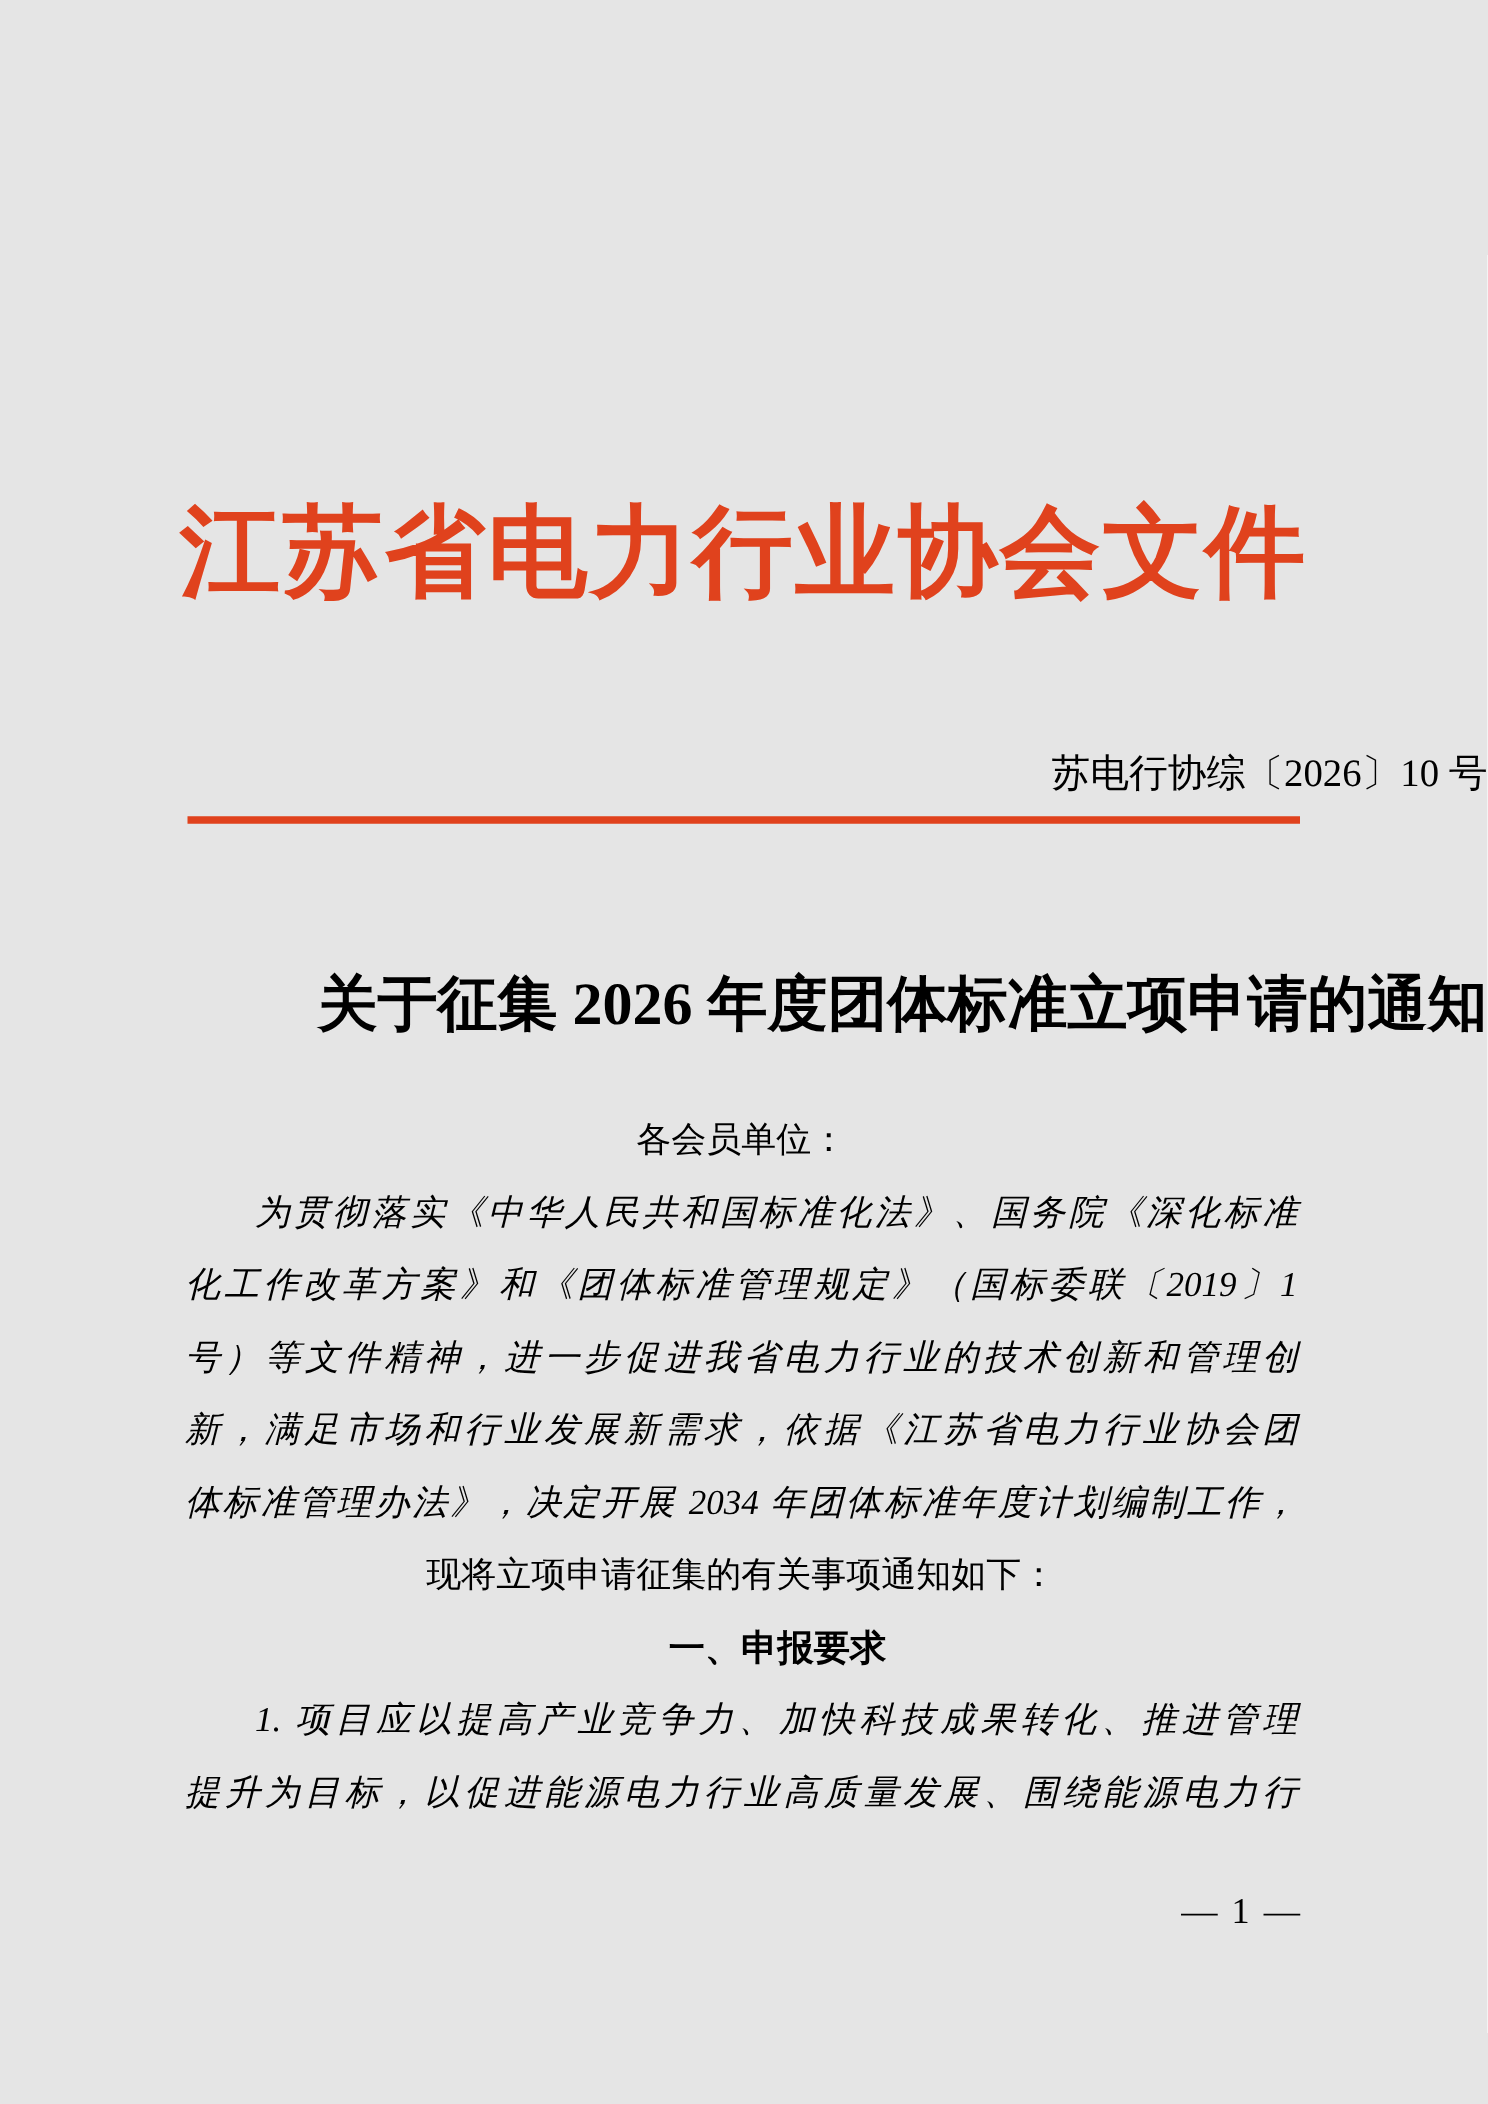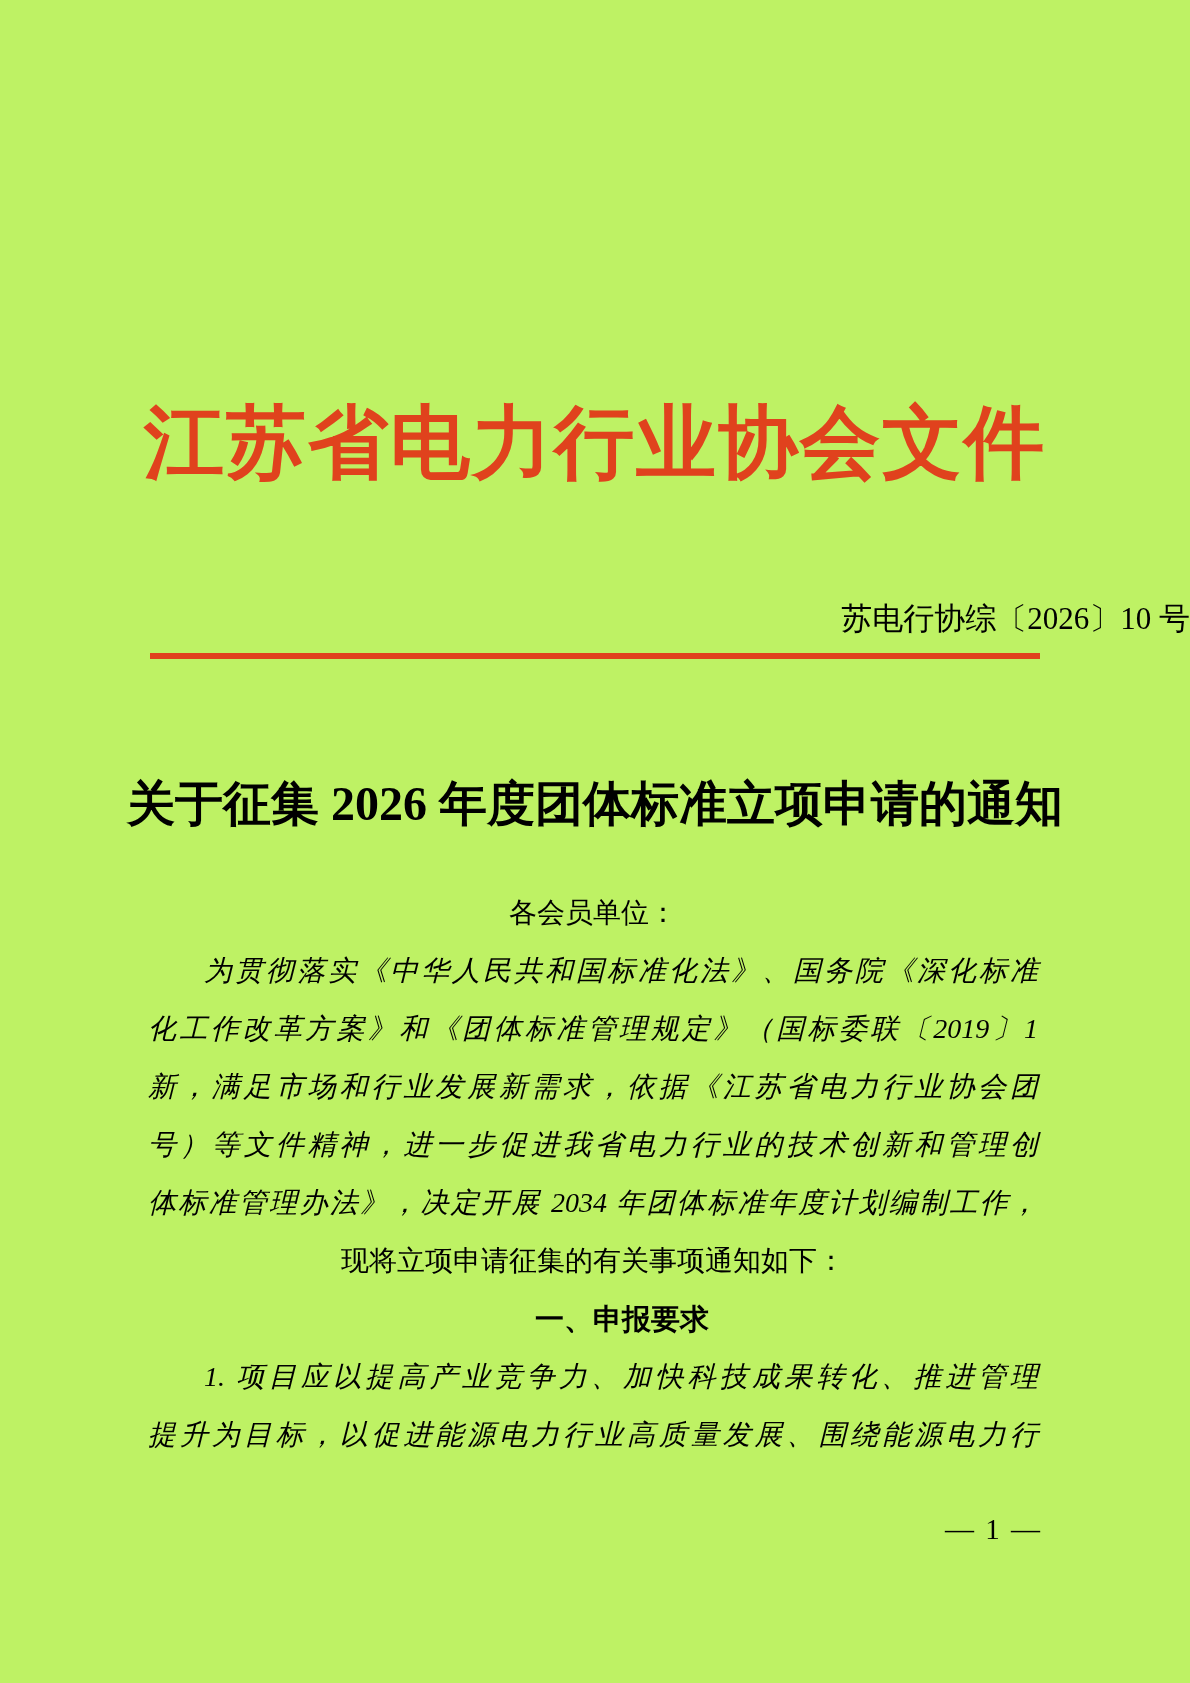--- a/index.html
+++ b/index.html
@@ -8,21 +8,21 @@
   body {
     width: 1190px;
     height: 1683px;
     position: relative;
     font-family: "Liberation Serif", "DejaVu Serif", serif;
     color: #000000;
   }
   .page {
     position: absolute;
     inset: 0;
-    background: #bef264;
+    background: #e5e5e5;
   }
   .letterhead-title {
     position: absolute;
     top: 399px;
     left: 0;
     width: 100%;
     text-align: center;
     font-size: 80px;
     font-weight: bold;
     letter-spacing: 2px;
@@ -46,21 +46,21 @@
     left: 150px;
     width: 890px;
     height: 6px;
     background: var(--accent);
   }
   .notice-title {
     position: absolute;
     top: 776px;
     left: 0;
     width: 100%;
-    text-align: center;
+    text-align: right;
     font-size: 48px;
     font-weight: bold;
     white-space: nowrap;
     line-height: 1.15;
   }
   .body-block {
     position: absolute;
     top: 884px;
     left: 148px;
     width: 890px;
@@ -102,22 +102,22 @@
   <div class="doc-number">苏电行协综〔2026〕10 号</div>
 
   <div class="red-rule"></div>
 
   <div class="notice-title">关于征集 2026 年度团体标准立项申请的通知</div>
 
   <div class="body-block">
     <div class="line">各会员单位：</div>
     <div class="line indent fill">为贯彻落实《中华人民共和国标准化法》、国务院《深化标准</div>
     <div class="line fill">化工作改革方案》和《团体标准管理规定》（国标委联〔2019〕1</div>
+    <div class="line fill">号）等文件精神，进一步促进我省电力行业的技术创新和管理创</div>
     <div class="line fill">新，满足市场和行业发展新需求，依据《江苏省电力行业协会团</div>
-    <div class="line fill">号）等文件精神，进一步促进我省电力行业的技术创新和管理创</div>
     <div class="line fill">体标准管理办法》，决定开展 2034 年团体标准年度计划编制工作，</div>
     <div class="line">现将立项申请征集的有关事项通知如下：</div>
     <div class="line indent heading-font">一、申报要求</div>
     <div class="line indent fill">1. 项目应以提高产业竞争力、加快科技成果转化、推进管理</div>
     <div class="line fill">提升为目标，以促进能源电力行业高质量发展、围绕能源电力行</div>
   </div>
 
   <div class="page-number">— 1 —</div>
 
 </div>

